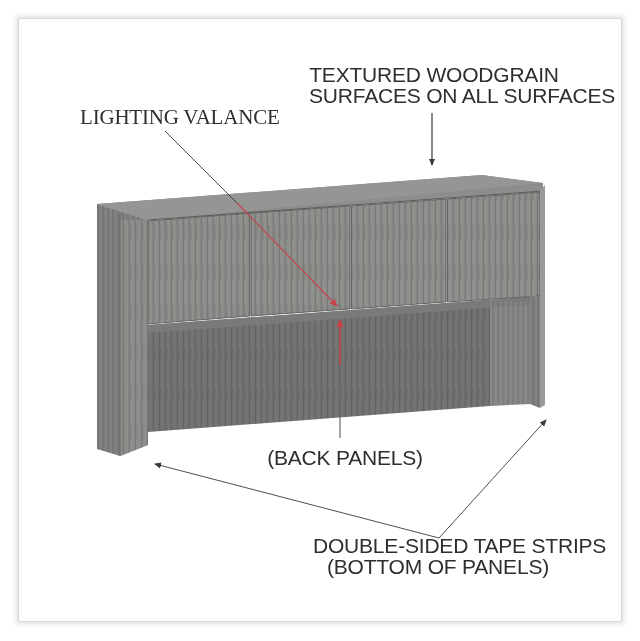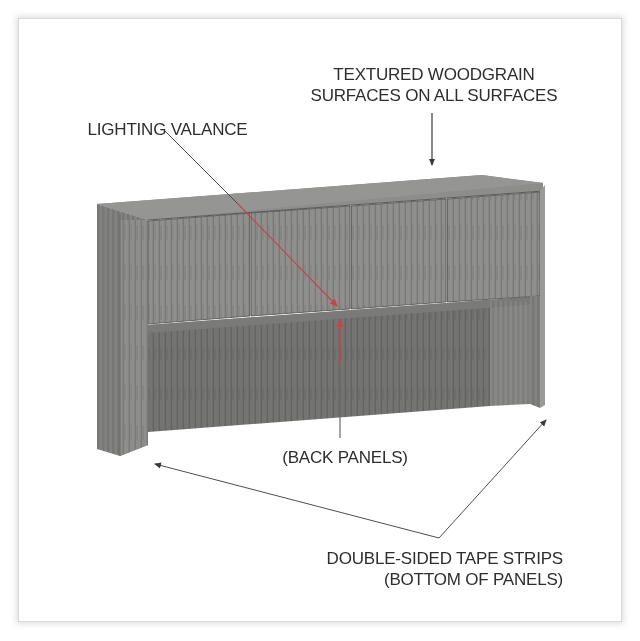--- a/index.html
+++ b/index.html
@@ -5,21 +5,21 @@
   html, body { margin: 0; padding: 0; background: #ffffff; }
   body { width: 640px; height: 641px; position: relative; overflow: hidden; font-family: "Liberation Sans", "DejaVu Sans", sans-serif; }
   .frame {
     position: absolute; left: 18px; top: 18px; width: 602px; height: 602px;
     background: #ffffff;
     border: 1px solid #d8d8d8;
     box-shadow: 0 0 6px 2px rgba(0,0,0,0.12);
   }
   svg.art { position: absolute; left: 0; top: 0; }
   .label {
-    position: absolute; color: #2e2e2e; font-size: 17px; line-height: 21px;
+    position: absolute; color: #2e2e2e; font-size: 21px; line-height: 21px;
     letter-spacing: -0.2px; text-align: center; white-space: nowrap;
   }
   .label span { display: block; }
 </style>
 </head>
 <body>
 
 <div class="frame"></div>
 
 <svg class="art" width="640" height="641" viewBox="0 0 640 641">
@@ -94,24 +94,24 @@
     <line x1="439" y1="538" x2="155" y2="464" stroke="#3a3a3a" stroke-width="0.9" marker-end="url(#arrowDark)"></line>
     <line x1="439" y1="538" x2="546" y2="420" stroke="#3a3a3a" stroke-width="0.9" marker-end="url(#arrowDark)"></line>
   </g>
 </svg>
 
 <div class="label" style="left:309px; top:64px; width:250px;">
   <span>TEXTURED WOODGRAIN</span>
   <span>SURFACES ON ALL SURFACES</span>
 </div>
 
-<div class="label" style="left:80px; top:119px; width:175px;">
+<div class="label" style="left:80px; top:107px; width:175px;font-family:Liberation Serif, serif;">
   <span>LIGHTING VALANCE</span>
 </div>
 
 <div class="label" style="left:200px; top:447px; width:290px;">
   <span>(BACK PANELS)</span>
 </div>
 
-<div class="label" style="left:313px; top:548px; width:250px;text-align:right;">
+<div class="label" style="left:313px; top:535px; width:250px;">
   <span>DOUBLE-SIDED TAPE STRIPS</span>
   <span>(BOTTOM OF PANELS)</span>
 </div>
 
 </body></html>

